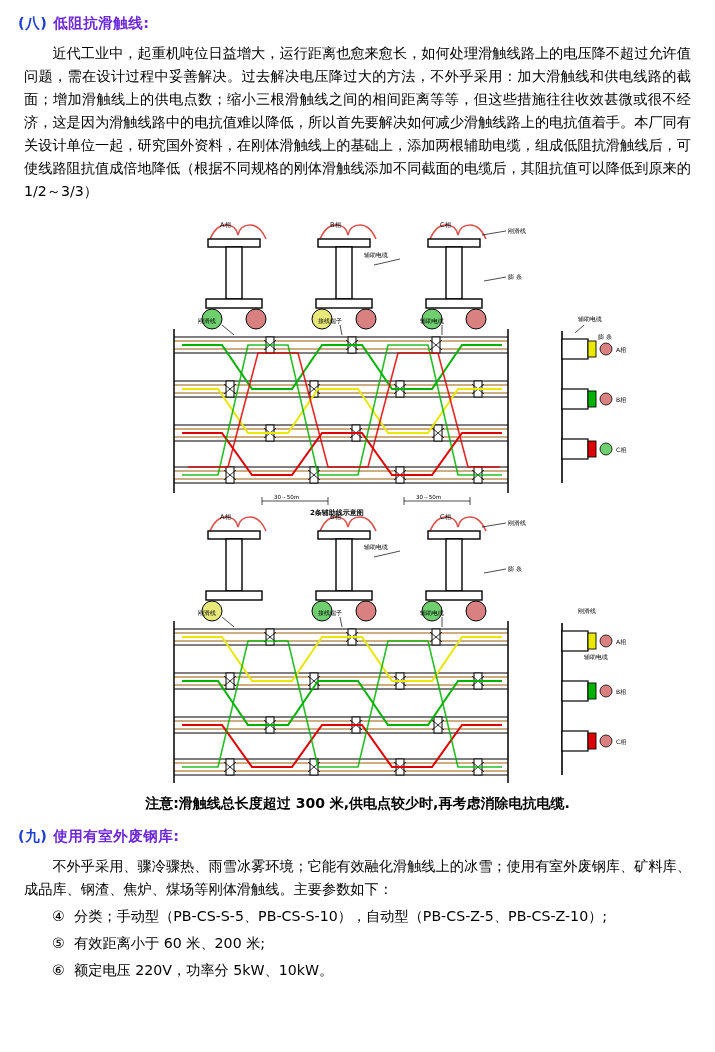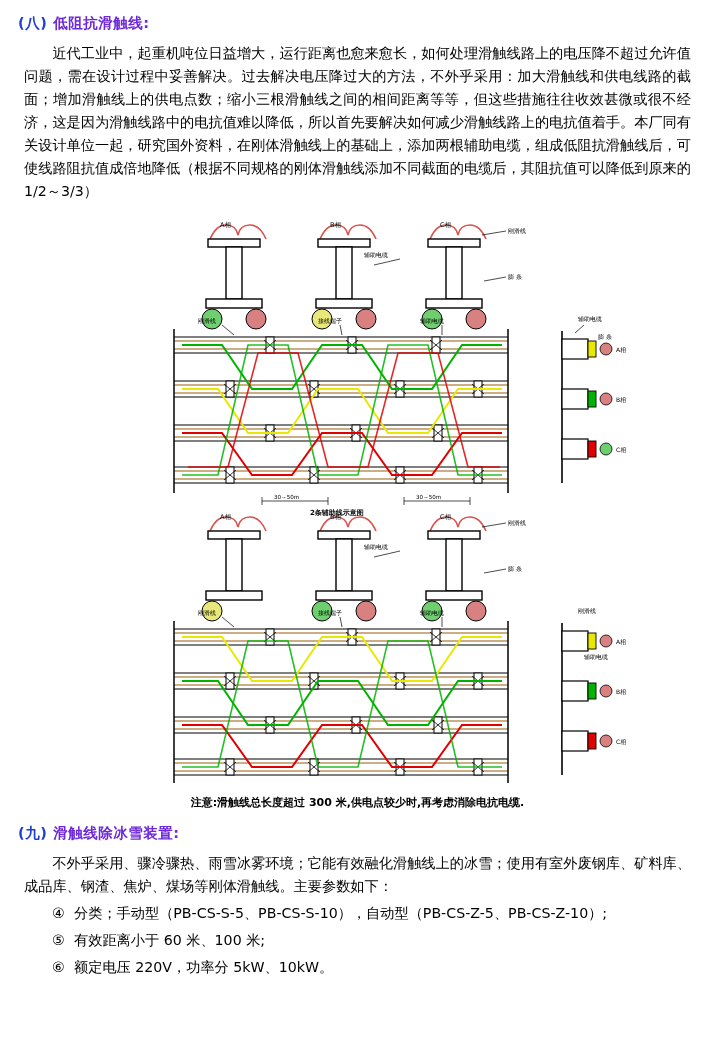--- a/index.html
+++ b/index.html
@@ -43,21 +43,21 @@
     text-justify: inter-ideograph;
     text-indent: 2em;
   }
   .figure-wrap {
     margin: 10px auto 0 auto;
     width: 672px;
     text-decoration: underline;
   }
   .note {
     text-align: center;
-    font-size: 11px;
+    font-size: 14px;
     font-weight: bold;
     margin: 12px 0 0 0;
   }
   .list-line {
     font-size: 14.2px;
     line-height: 1.62;
     margin: 4px 24px 0 52px;
     text-indent: 0;
   }
   .list-line .marker {
@@ -446,28 +446,28 @@
             <text x="54" y="13" font-size="6" fill="#000" font-family="DejaVu Sans, sans-serif">C相</text>
           </g>
         </g>
       </g>
     </svg>
   </div>
 
   <div class="note">注意:滑触线总长度超过 300 米,供电点较少时,再考虑消除电抗电缆.</div>
 
   <div class="section-head">
-    <span class="num">(九)</span><span class="ttl">滑触线除冰雪装置:</span>
+    <span class="num">(九)</span><span class="ttl">使用有室外废钢库:</span>
   </div>
 
   <p class="body">不外乎采用、骤冷骤热、雨雪冰雾环境；它能有效融化滑触线上的冰雪；使用有室外废钢库、矿料库、成品库、钢渣、焦炉、煤场等刚体滑触线。主要参数如下：</p>
 
   <div class="list-line">
     <span class="marker">④</span><span>分类；手动型（PB-CS-S-5、PB-CS-S-10），自动型（PB-CS-Z-5、PB-CS-Z-10）;</span>
   </div>
   <div class="list-line">
-    <span class="marker">⑤</span><span>有效距离小于 60 米、100 米;</span>
+    <span class="marker">⑤</span><span>有效距离小于 60 米、200 米;</span>
   </div>
   <div class="list-line">
     <span class="marker">⑥</span><span>额定电压 220V，功率分 5kW、10kW。</span>
   </div>
 
 </div>
 
 </body></html>

